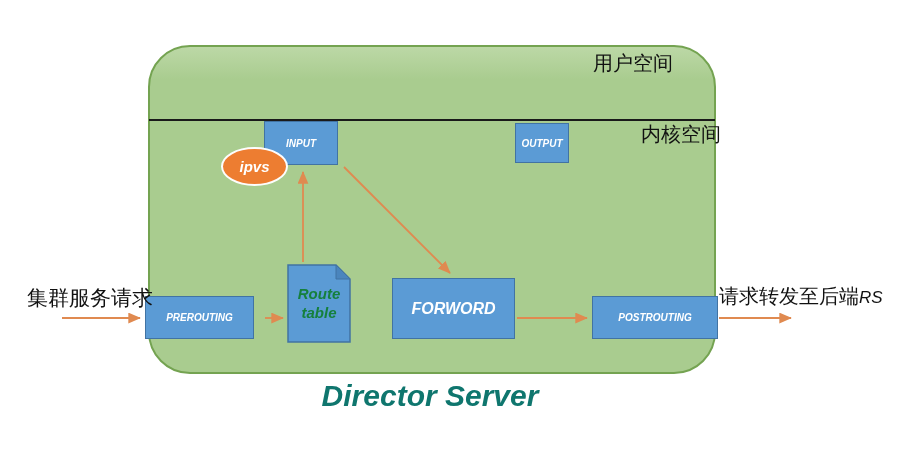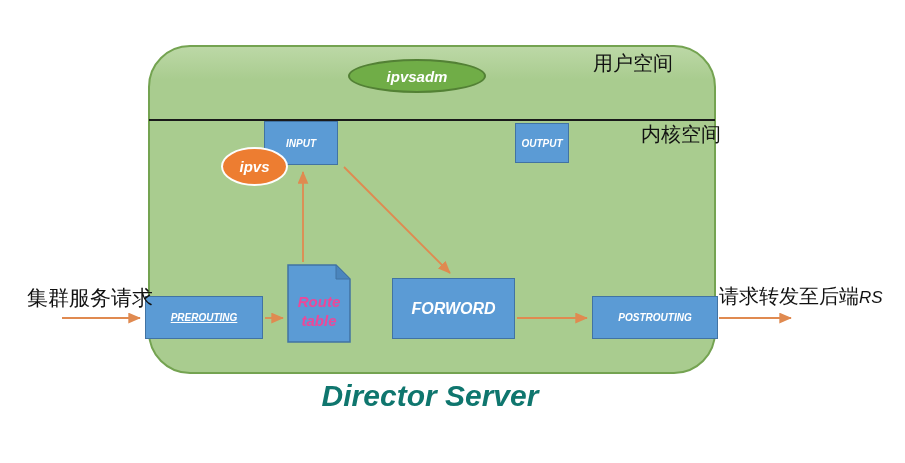--- a/index.html
+++ b/index.html
@@ -47,30 +47,30 @@
     background:var(--ipvs-fill);border:2px solid #fdfdfd;font-size:15px;z-index:6;
   }
   .node{
     position:absolute;display:flex;align-items:center;justify-content:center;
     background:var(--node-fill);border:1px solid var(--node-border);
     color:#fff;font-style:italic;font-weight:700;font-size:10px;
     box-sizing:border-box;z-index:4;text-align:center;
   }
   .node-input{left:264px;top:121px;width:74px;height:44px;}
   .node-output{left:515px;top:123px;width:54px;height:40px;}
-  .node-prerouting{left:145px;top:296px;width:118px;height:43px;text-decoration:underline;}
+  .node-prerouting{left:145px;top:296px;width:109px;height:43px;}
   .node-forword{left:392px;top:278px;width:123px;height:61px;font-size:16px;}
   .node-postrouting{left:592px;top:296px;width:126px;height:43px;}
   .route-table{
     position:absolute;left:287px;top:264px;width:64px;height:79px;z-index:4;
   }
   .route-table .rt-text{
-    position:absolute;left:0;top:8px;width:100%;height:100%;
+    position:absolute;left:0;top:0;width:100%;height:100%;
     display:flex;align-items:center;justify-content:center;
-    color:#ec4899;font-style:italic;font-weight:700;font-size:15px;line-height:1.25;
+    color:#15803d;font-style:italic;font-weight:700;font-size:15px;line-height:1.25;
     text-align:center;white-space:pre-line;border-radius:28px;
   }
   .flows{position:absolute;left:0;top:0;width:905px;height:463px;z-index:6;pointer-events:none;}
   .flow-line{stroke:var(--arrow,#e08a50);stroke-width:1.8;fill:none;}
   .arrow-head{fill:var(--arrow,#e08a50);}
   .diagram-title{
     position:absolute;left:280px;top:379px;width:300px;text-align:center;
     color:#0f766e;font-size:30px;font-style:italic;font-weight:700;z-index:4;
   }
 </style>
@@ -80,21 +80,20 @@
 <div class="canvas">
 
   <div class="server-body"></div>
 
   <div class="divider"></div>
 
   <div class="cn-label region-label-user">用户空间</div>
 
   <div class="cn-label region-label-kernel">内核空间</div>
 
-  <div class="ellipse ipvsadm">ipvsadm</div>
 
   <div class="ellipse ipvs">ipvs</div>
 
   <div class="node node-input">INPUT</div>
 
   <div class="node node-output">OUTPUT</div>
 
   <div class="node node-prerouting">PREROUTING</div>
 
   <div class="route-table">

